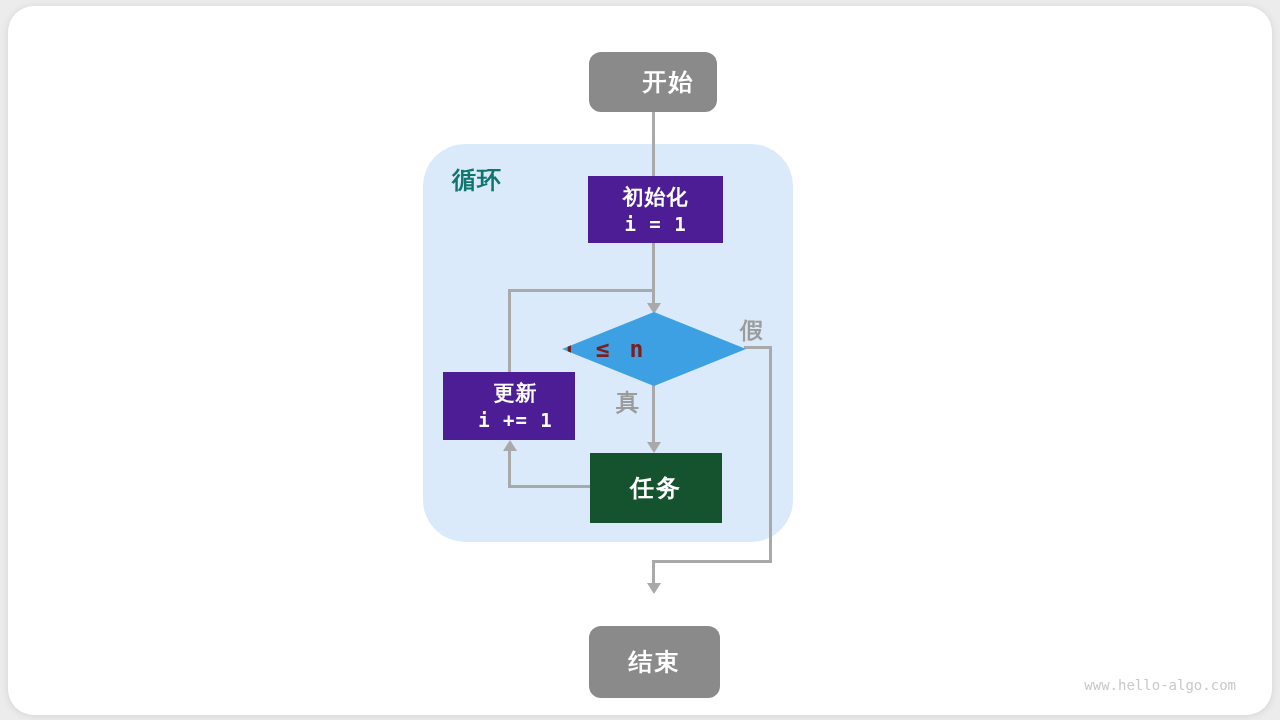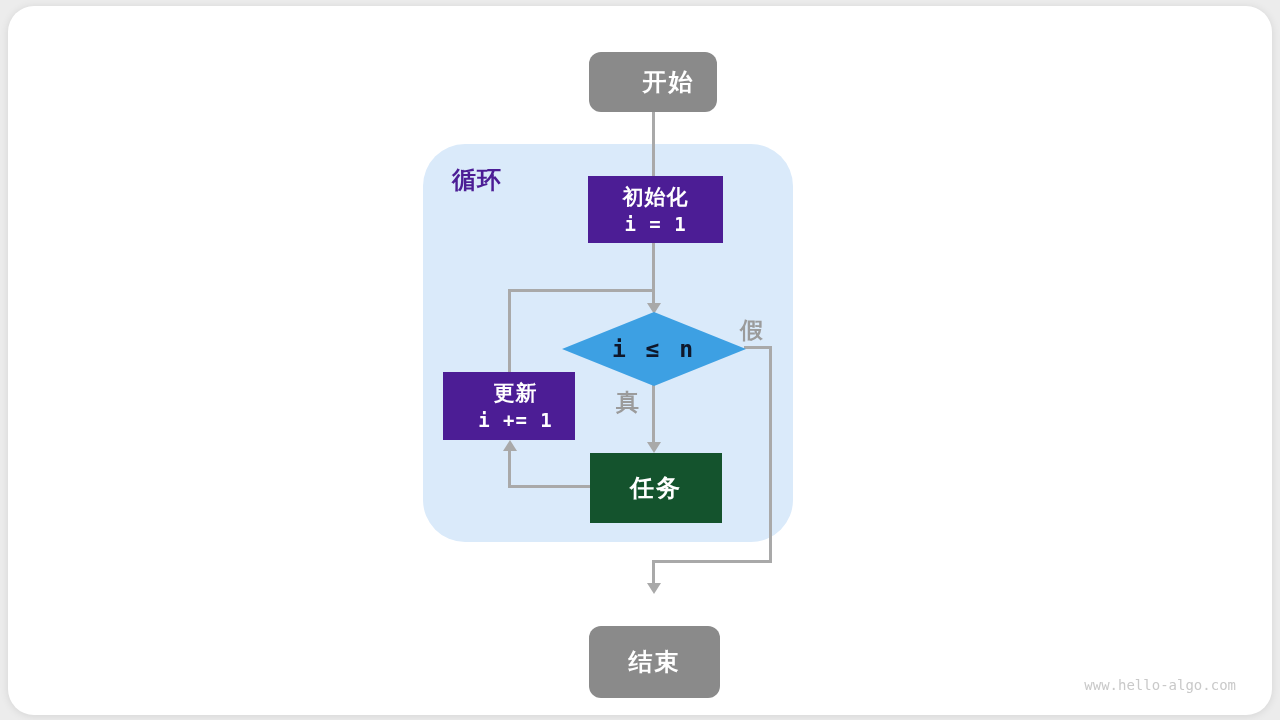--- a/index.html
+++ b/index.html
@@ -16,21 +16,21 @@
     background: #ffffff; border-radius: 26px;
     box-shadow: 0 1px 8px rgba(0,0,0,0.10);
   }
 
   .loop-box {
     position: absolute; left: 423px; top: 144px; width: 370px; height: 398px;
     background: #daeafa; border-radius: 42px;
   }
   .loop-label {
     position: absolute; left: 452px; top: 164px;
-    color: #4c1d95; font-size: 24px; font-weight: bold; letter-spacing: 1px;
+    color: #0f766e; font-size: 24px; font-weight: bold; letter-spacing: 1px;
   }
 
   .node { position: absolute; display: flex; flex-direction: column;
           align-items: center; justify-content: center;
           color: #ffffff; font-weight: bold; text-align: center; }
   .terminal { background: #8a8a8a; border-radius: 12px; font-size: 24px; letter-spacing: 2px; }
   .process  { background: #4c1d95; }
   .task     { background: #14532d; font-size: 24px; letter-spacing: 2px; }
 
   .node-start  { left: 589px; top: 52px;  width: 128px; height: 60px; padding-left: 31px; }
@@ -42,22 +42,22 @@
   .node .title { font-size: 21px; line-height: 28px; letter-spacing: 1px; }
   .code {
     font-family: "DejaVu Sans Mono", "Liberation Mono", monospace;
     font-weight: bold; font-size: 19px; line-height: 26px; letter-spacing: 1px;
   }
 
   .diamond {
     position: absolute; left: 562px; top: 312px; width: 184px; height: 74px;
     background: #3da0e3;
     clip-path: polygon(50% 0, 100% 50%, 50% 100%, 0 50%);
-    display: flex; align-items: center; justify-content: center;
-    color: #0f172a;
+    display: flex; align-items: center; justify-content: flex-start;
+    color: #7f1d1d;
   }
   .diamond .code { font-size: 23px; letter-spacing: 3px; }
 
   .edge-label {
     position: absolute; color: #9b9b9b; font-size: 23px; font-weight: bold;
   }
   .label-true  { left: 616px; top: 387px; }
   .label-false { left: 740px; top: 315px; }
 
   .conn { position: absolute; background: #a9a9a9; }

